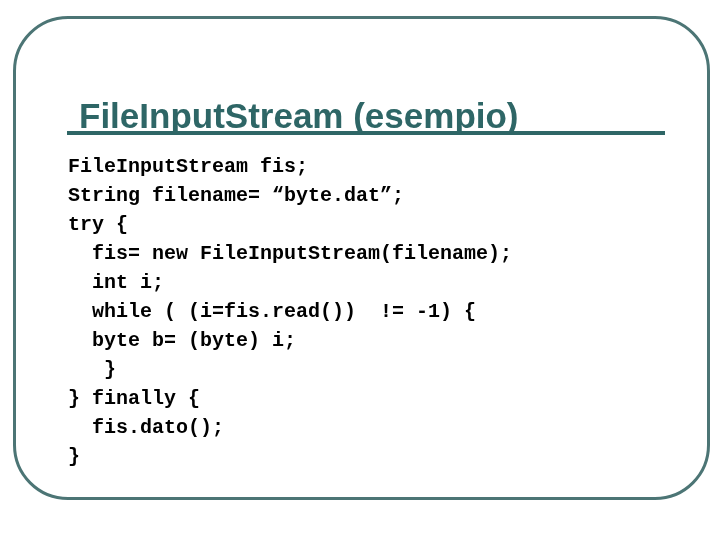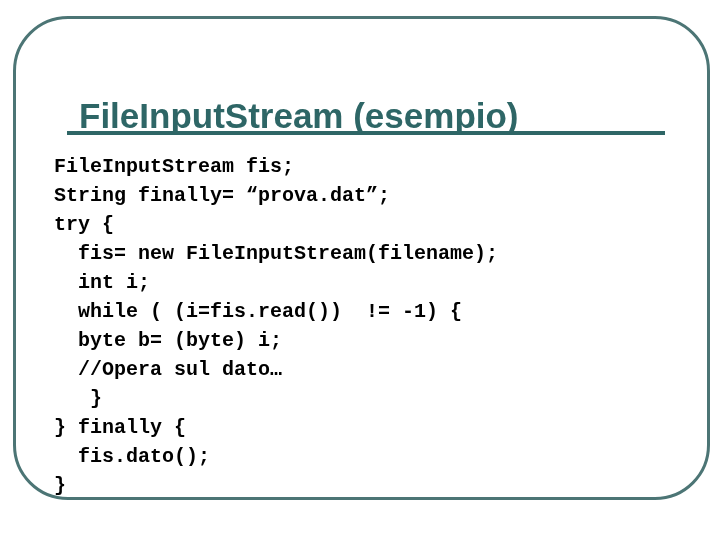--- a/index.html
+++ b/index.html
@@ -39,21 +39,21 @@
   .title-rule {
     position: absolute;
     left: 67px;
     top: 131px;
     width: 598px;
     height: 4px;
     background: var(--accent, #2E6666);
   }
   .code-block {
     position: absolute;
-    left: 54px;
+    left: 68px;
     top: 152px;
   }
   .code-line {
     font-family: "Liberation Mono", "DejaVu Sans Mono", monospace;
     font-weight: bold;
     font-size: 20px;
     line-height: 29px;
     color: var(--code-text, #000000);
     white-space: pre;
   }
@@ -62,24 +62,23 @@
 <body>
 
 <div class="slide-frame"></div>
 
 <h1 class="slide-title">FileInputStream (esempio)</h1>
 
 <div class="title-rule"></div>
 
 <div class="code-block">
   <div class="code-line">FileInputStream fis;</div>
-  <div class="code-line">String finally= “prova.dat”;</div>
+  <div class="code-line">String filename= “byte.dat”;</div>
   <div class="code-line">try {</div>
   <div class="code-line">  fis= new FileInputStream(filename);</div>
   <div class="code-line">  int i;</div>
   <div class="code-line">  while ( (i=fis.read())  != -1) {</div>
   <div class="code-line">  byte b= (byte) i;</div>
-  <div class="code-line">  //Opera sul dato…</div>
   <div class="code-line">   }</div>
   <div class="code-line">} finally {</div>
   <div class="code-line">  fis.dato();</div>
   <div class="code-line">}</div>
 </div>
 
 </body></html>

